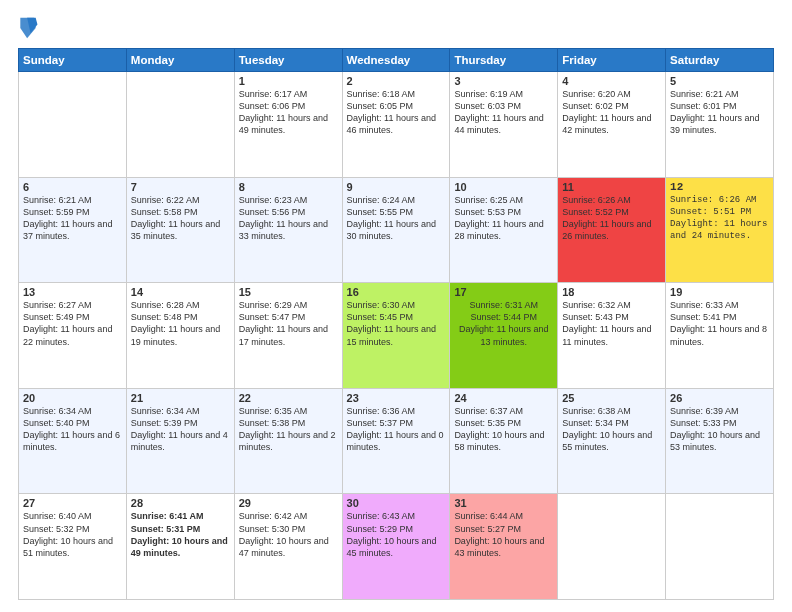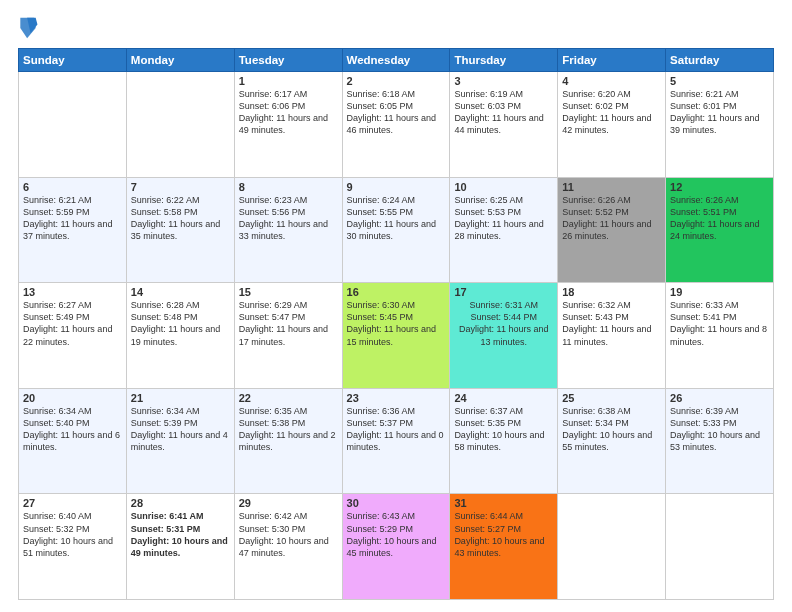--- a/index.html
+++ b/index.html
@@ -186,27 +186,27 @@
             <div class="cell-info" style="white-space: pre-line;">Sunrise: 6:24 AM
 Sunset: 5:55 PM
 Daylight: 11 hours and 30 minutes.</div>
           </td>
           <td style="background: rgb(240, 245, 255); margin-top: 36px;">
             <span class="day-num">10</span>
             <div class="cell-info" style="white-space: pre-line;">Sunrise: 6:25 AM
 Sunset: 5:53 PM
 Daylight: 11 hours and 28 minutes.</div>
           </td>
-          <td style="background: #a3a3a3;">
+          <td style="background: #ef4444;">
             <span class="day-num">11</span>
             <div class="cell-info" style="white-space: pre-line;">Sunrise: 6:26 AM
 Sunset: 5:52 PM
 Daylight: 11 hours and 26 minutes.</div>
           </td>
-          <td style="background: #22c55e;">
+          <td style="background: #fde047; font-family: Liberation Mono, monospace;">
             <span class="day-num">12</span>
             <div class="cell-info" style="white-space: pre-line;">Sunrise: 6:26 AM
 Sunset: 5:51 PM
 Daylight: 11 hours and 24 minutes.</div>
           </td>
         </tr>
         <tr>
           <td style="background: rgb(255, 255, 255);">
             <span class="day-num">13</span>
             <div class="cell-info" style="white-space: pre-line;">Sunrise: 6:27 AM
@@ -224,21 +224,21 @@
             <div class="cell-info" style="white-space: pre-line;">Sunrise: 6:29 AM
 Sunset: 5:47 PM
 Daylight: 11 hours and 17 minutes.</div>
           </td>
           <td style="background: #bef264;">
             <span class="day-num">16</span>
             <div class="cell-info" style="white-space: pre-line;">Sunrise: 6:30 AM
 Sunset: 5:45 PM
 Daylight: 11 hours and 15 minutes.</div>
           </td>
-          <td style="background: #5eead4; margin-top: 8px;">
+          <td style="background: #84cc16; margin-top: 8px;">
             <span class="day-num">17</span>
             <div class="cell-info" style="white-space: pre-line; text-align: center;">Sunrise: 6:31 AM
 Sunset: 5:44 PM
 Daylight: 11 hours and 13 minutes.</div>
           </td>
           <td style="background: rgb(255, 255, 255);">
             <span class="day-num">18</span>
             <div class="cell-info" style="white-space: pre-line;">Sunrise: 6:32 AM
 Sunset: 5:43 PM
 Daylight: 11 hours and 11 minutes.</div>
@@ -312,21 +312,21 @@
             <div class="cell-info" style="white-space: pre-line;">Sunrise: 6:42 AM
 Sunset: 5:30 PM
 Daylight: 10 hours and 47 minutes.</div>
           </td>
           <td style="background: #f0abfc;">
             <span class="day-num">30</span>
             <div class="cell-info" style="white-space: pre-line;">Sunrise: 6:43 AM
 Sunset: 5:29 PM
 Daylight: 10 hours and 45 minutes.</div>
           </td>
-          <td style="background: #f97316;">
+          <td style="background: #fca5a5;">
             <span class="day-num">31</span>
             <div class="cell-info" style="white-space: pre-line;">Sunrise: 6:44 AM
 Sunset: 5:27 PM
 Daylight: 10 hours and 43 minutes.</div>
           </td>
           <td class="empty"></td>
           <td class="empty"></td>
         </tr>
       </tbody>
   </table>

